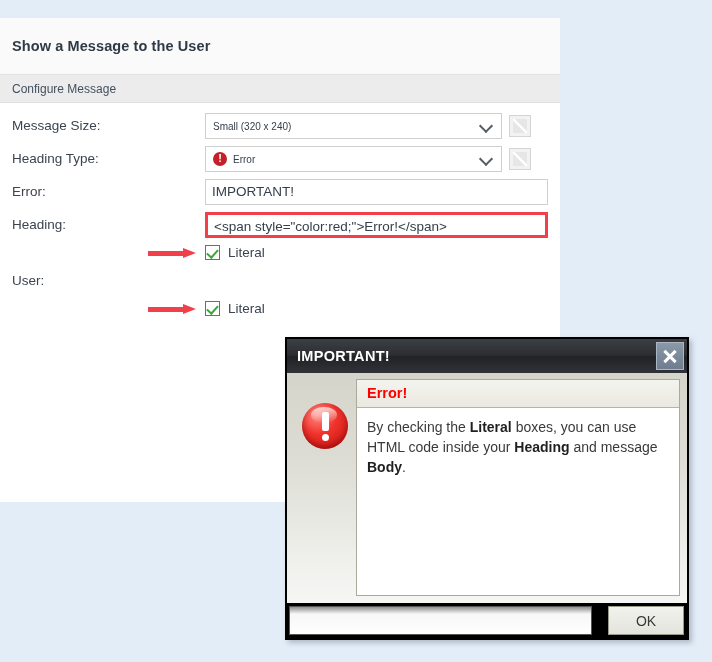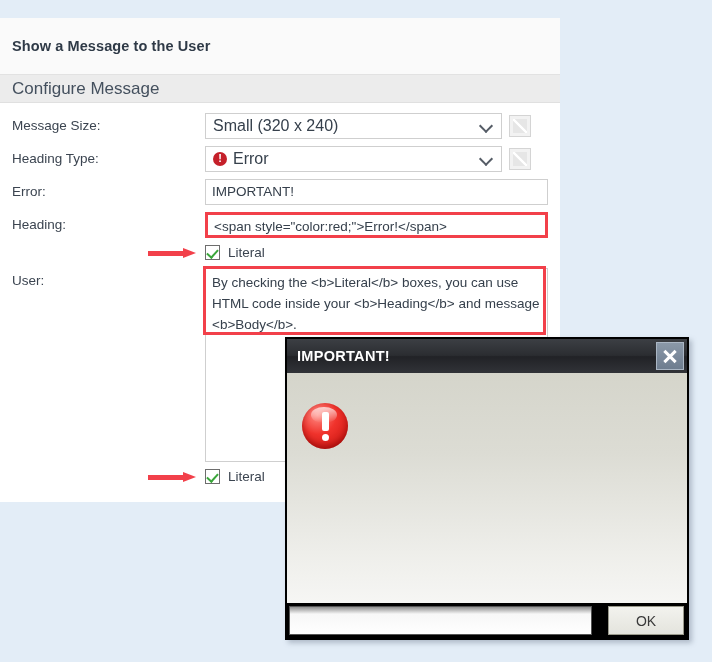--- a/index.html
+++ b/index.html
@@ -43,21 +43,21 @@
   #section-bar {
     height: 28px;
     background: #ececec;
     border-bottom: 1px solid #e0e0e0;
     box-sizing: border-box;
     display: flex;
     align-items: center;
     padding-left: 12px;
   }
   #section-bar-text {
-    font-size: 17px;
+    font-size: 12px;
     color: #44505e;
   }
 
   
   .form-area { padding: 10px 0 0 0; }
   .form-row {
     display: flex;
     align-items: flex-start;
     margin-bottom: 7px;
   }
@@ -73,21 +73,21 @@
 
   .select-box {
     width: 297px;
     height: 26px;
     box-sizing: border-box;
     border: 1px solid #cfcfcf;
     background: #ffffff;
     display: flex;
     align-items: center;
     padding: 0 6px 0 7px;
-    font-size: 16px;
+    font-size: 10px;
     color: #36404c;
     position: relative;
   }
   .select-value { flex: 1; display: flex; align-items: center; gap: 6px; white-space: nowrap; }
   .chev {
     width: 12px; height: 12px;
     position: relative;
     flex: none;
     margin-right: 2px;
   }
@@ -424,24 +424,20 @@
       <span class="arrow">
         <span class="shaft"></span>
           <span class="head"></span>
       </span>
       <span class="cbox"></span>
       <span class="cbox-label">Literal</span>
     </div>
 
     <div class="form-row">
       <div class="form-label">User:</div>
-      <div class="textarea-box">
-        <div class="textarea-inner">By checking the &lt;b&gt;Literal&lt;/b&gt; boxes, you can use HTML code inside your &lt;b&gt;Heading&lt;/b&gt; and message &lt;b&gt;Body&lt;/b&gt;.</div>
-        <span class="redbox"></span>
-      </div>
     </div>
 
     <div class="check-row" style="margin-top:6px;">
       <span class="arrow">
         <span class="shaft"></span>
           <span class="head"></span>
       </span>
       <span class="cbox"></span>
       <span class="cbox-label">Literal</span>
     </div>
@@ -457,19 +453,25 @@
   </div>
 
   <div id="dialog-body">
     <div id="dialog-icon-col">
       <span id="dialog-error-icon">
         <span class="gloss"></span>
         <span class="bang-stem"></span>
         <span class="bang-dot"></span>
       </span>
     </div>
+    <div id="dialog-content-col">
+      <div id="dialog-heading-bar">
+        <span id="dialog-heading-text">Error!</span>
+      </div>
+      <div id="dialog-message-text"><span>By checking the </span><b>Literal</b><span> boxes, you can use HTML code inside your </span><b>Heading</b><span> and message </span><b>Body</b><span>.</span></div>
+    </div>
   </div>
 
   <div id="dialog-footer">
     <span id="dialog-footer-filler"></span>
     <span id="dialog-ok-button">OK</span>
   </div>
 </div>
 
 </body></html>

